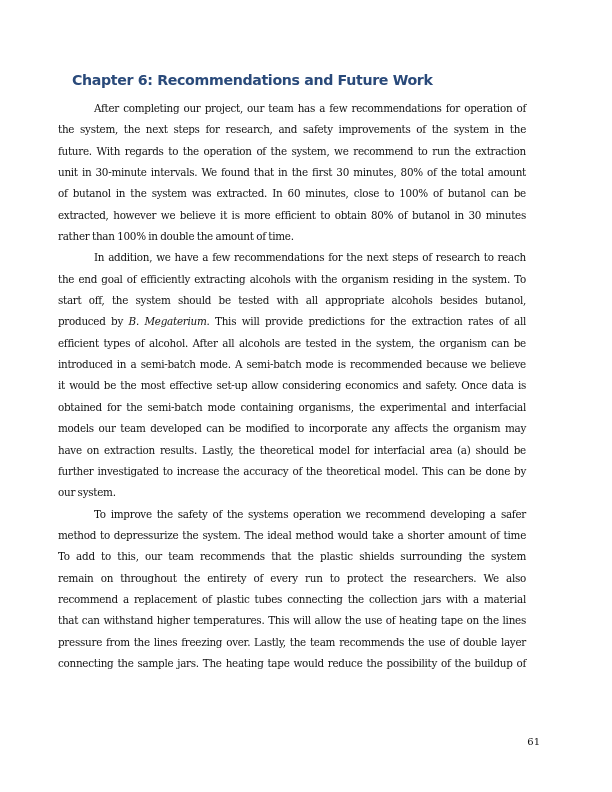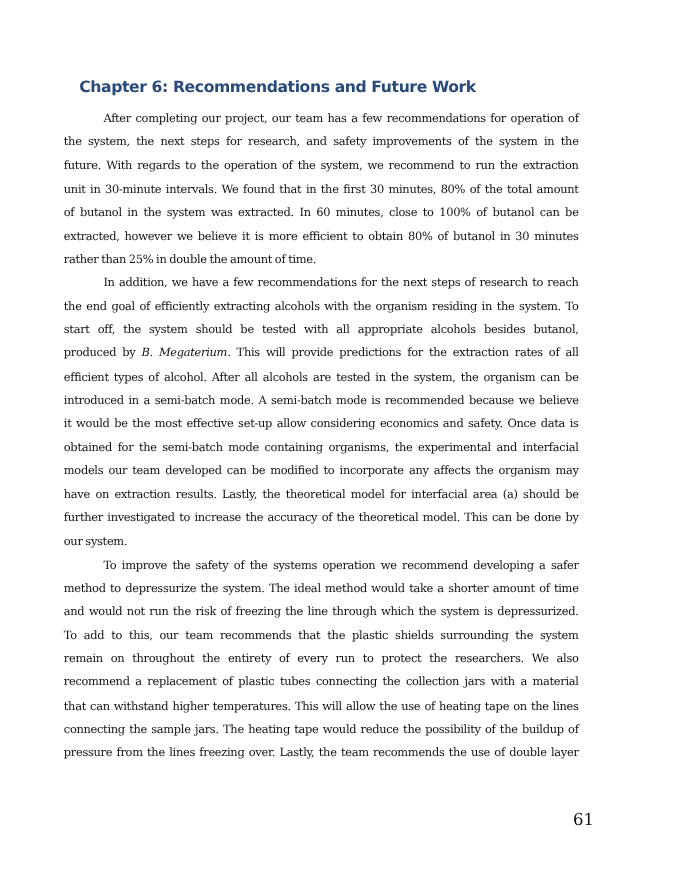--- a/index.html
+++ b/index.html
@@ -17,58 +17,57 @@
   .line {
     height: 21.35px; line-height: 21.35px;
     text-align: justify; text-align-last: justify; white-space: nowrap; overflow: visible;
     letter-spacing: -0.28px; word-spacing: -0.5px;
   }
   .line.first { text-indent: 36px; }
   .line.last { text-align-last: left; }
   .line .it { font-style: italic; }
   .page-number {
     position: absolute; right: 72px; top: 736px;
-    font-family: "DejaVu Serif", serif; font-size: 15px; color: #111;
+    font-family: "DejaVu Serif", serif; font-size: 10px; color: #111;
   }
 </style>
 </head>
 <body>
 
 <div class="page">
   <div class="heading">Chapter 6: Recommendations and Future Work</div>
   <div class="body-text" id="body-text">
       <div>
         <div class="line first">After completing our project, our team has a few recommendations for operation of</div>
         <div class="line">the system, the next steps for research, and safety improvements of the system in the</div>
         <div class="line">future. With regards to the operation of the system, we recommend to run the extraction</div>
         <div class="line">unit in 30-minute intervals. We found that in the first 30 minutes, 80% of the total amount</div>
         <div class="line">of butanol in the system was extracted. In 60 minutes, close to 100% of butanol can be</div>
         <div class="line">extracted, however we believe it is more efficient to obtain 80% of butanol in 30 minutes</div>
-        <div class="line last">rather than 25% in double the amount of time.</div>
+        <div class="line last">rather than 100% in double the amount of time.</div>
       </div>
       <div>
         <div class="line first">In addition, we have a few recommendations for the next steps of research to reach</div>
         <div class="line">the end goal of efficiently extracting alcohols with the organism residing in the system. To</div>
         <div class="line">start off, the system should be tested with all appropriate alcohols besides butanol,</div>
         <div class="line">produced by <span class="it">B. Megaterium</span>. This will provide predictions for the extraction rates of all</div>
         <div class="line">efficient types of alcohol. After all alcohols are tested in the system, the organism can be</div>
         <div class="line">introduced in a semi-batch mode. A semi-batch mode is recommended because we believe</div>
         <div class="line">it would be the most effective set-up allow considering economics and safety. Once data is</div>
         <div class="line">obtained for the semi-batch mode containing organisms, the experimental and interfacial</div>
         <div class="line">models our team developed can be modified to incorporate any affects the organism may</div>
         <div class="line">have on extraction results. Lastly, the theoretical model for interfacial area (a) should be</div>
         <div class="line">further investigated to increase the accuracy of the theoretical model. This can be done by</div>
         <div class="line last">our system.</div>
       </div>
       <div>
         <div class="line first">To improve the safety of the systems operation we recommend developing a safer</div>
         <div class="line">method to depressurize the system. The ideal method would take a shorter amount of time</div>
-        <div class="line">and would not run the risk of freezing the line through which the system is depressurized.</div>
         <div class="line">To add to this, our team recommends that the plastic shields surrounding the system</div>
         <div class="line">remain on throughout the entirety of every run to protect the researchers. We also</div>
         <div class="line">recommend a replacement of plastic tubes connecting the collection jars with a material</div>
         <div class="line">that can withstand higher temperatures. This will allow the use of heating tape on the lines</div>
+        <div class="line">pressure from the lines freezing over. Lastly, the team recommends the use of double layer</div>
         <div class="line">connecting the sample jars. The heating tape would reduce the possibility of the buildup of</div>
-        <div class="line">pressure from the lines freezing over. Lastly, the team recommends the use of double layer</div>
       </div>
     </div>
   <div class="page-number">61</div>
 </div>
 
 </body></html>

